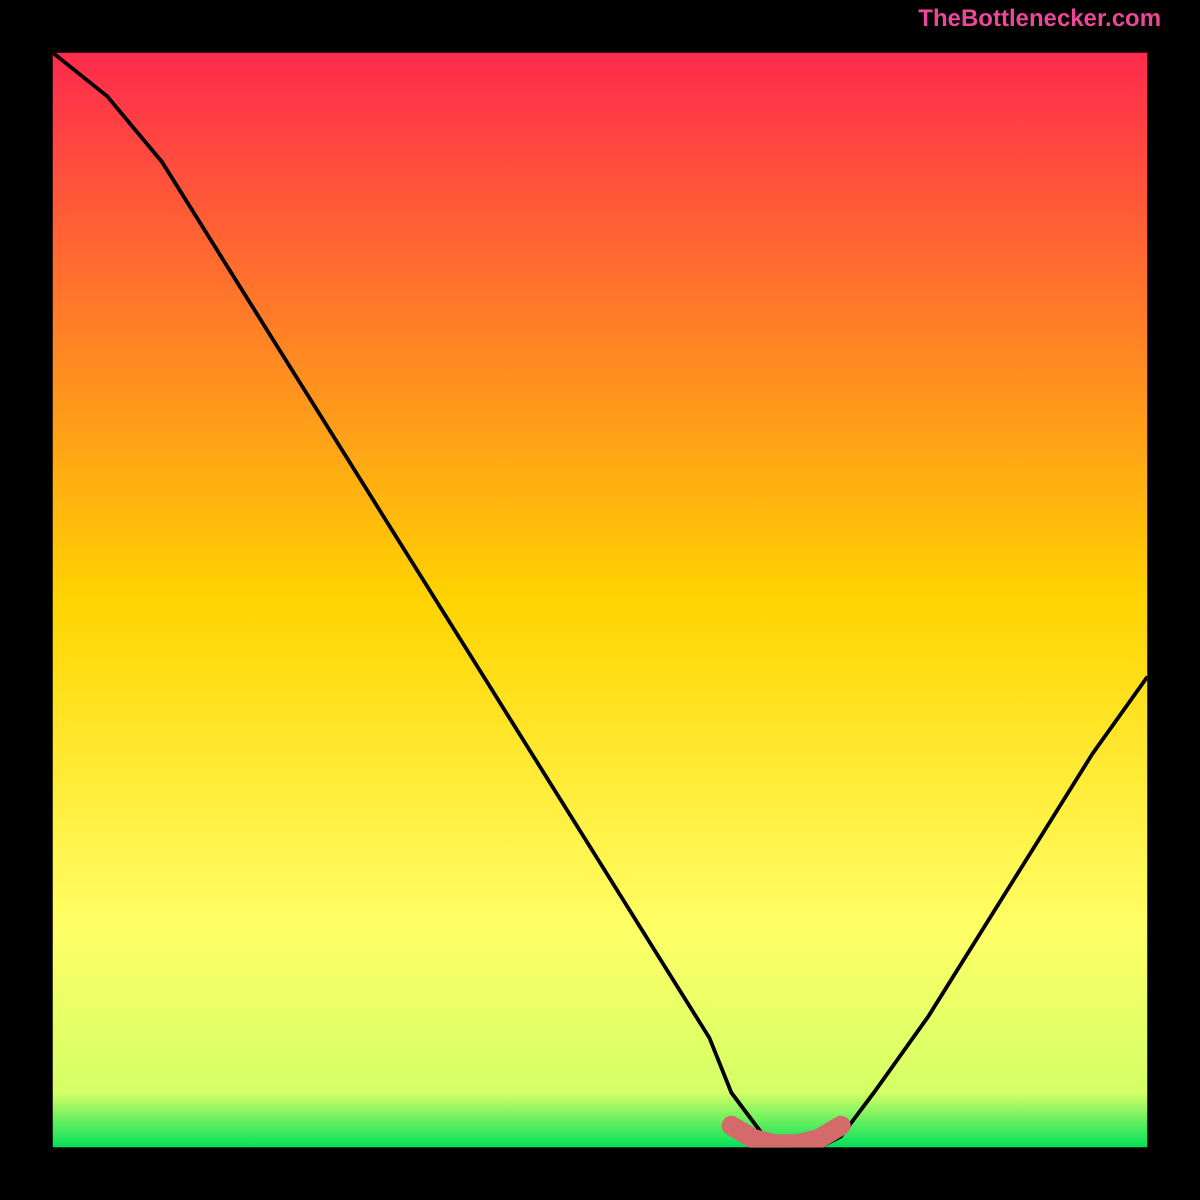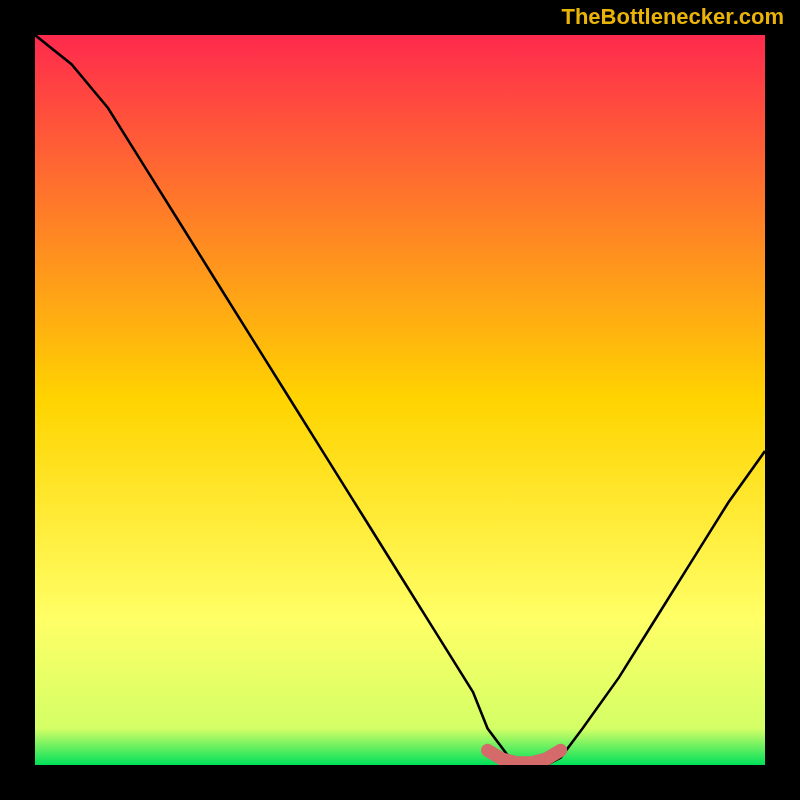--- a/index.html
+++ b/index.html
@@ -7,23 +7,23 @@
     padding: 0;
     width: 800px;
     height: 800px;
     background: #000;
     position: relative;
     font-family: Arial, sans-serif;
   }
   .watermark {
     position: absolute;
     top: 4px;
-    right: 16px;
-    color: #eab308;
-    font-size: 22px;
+    right: 26px;
+    color: #ec4899;
+    font-size: 16px;
     font-weight: bold;
     z-index: 10;
   }
   .plot-area {
     position: absolute;
     left: 35px;
     top: 35px;
     width: 730px;
     height: 730px;
   }

